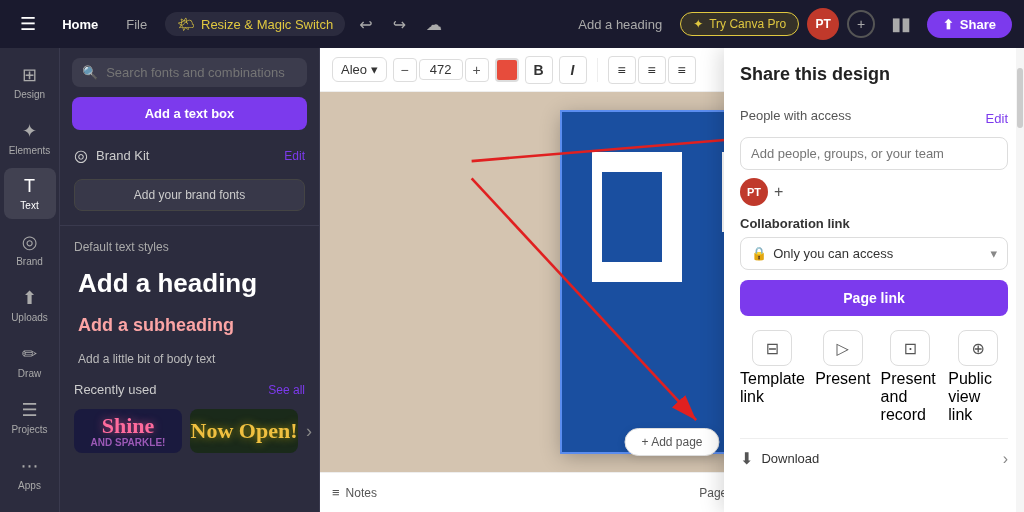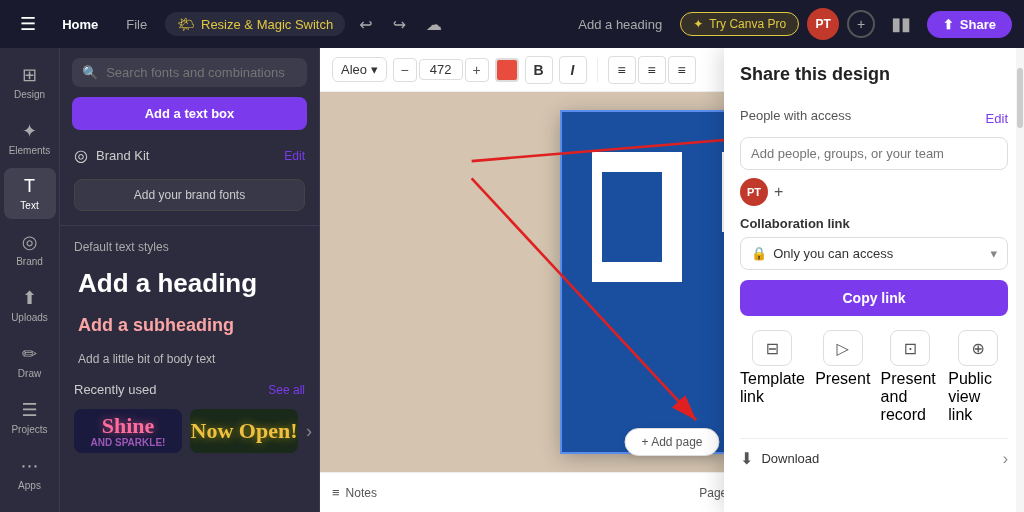--- a/index.html
+++ b/index.html
@@ -396,21 +396,21 @@
       <div class="collab-section-label">Collaboration link</div>
 
       <div class="collab-dropdown">
         <div class="collab-dropdown-left">
           <span class="lock-icon">🔒</span>
           <span>Only you can access</span>
         </div>
         <span class="chevron-icon">▾</span>
       </div>
 
-      <button class="copy-link-btn">Copy link</button>
+      <button class="copy-link-btn">Page link</button>
 
       <div class="share-icons-grid">
         <div class="share-icon-item">
           <div class="share-icon-box">⊟</div>
           <span>Template link</span>
         </div>
         <div class="share-icon-item">
           <div class="share-icon-box">▷</div>
           <span>Present</span>
         </div>

